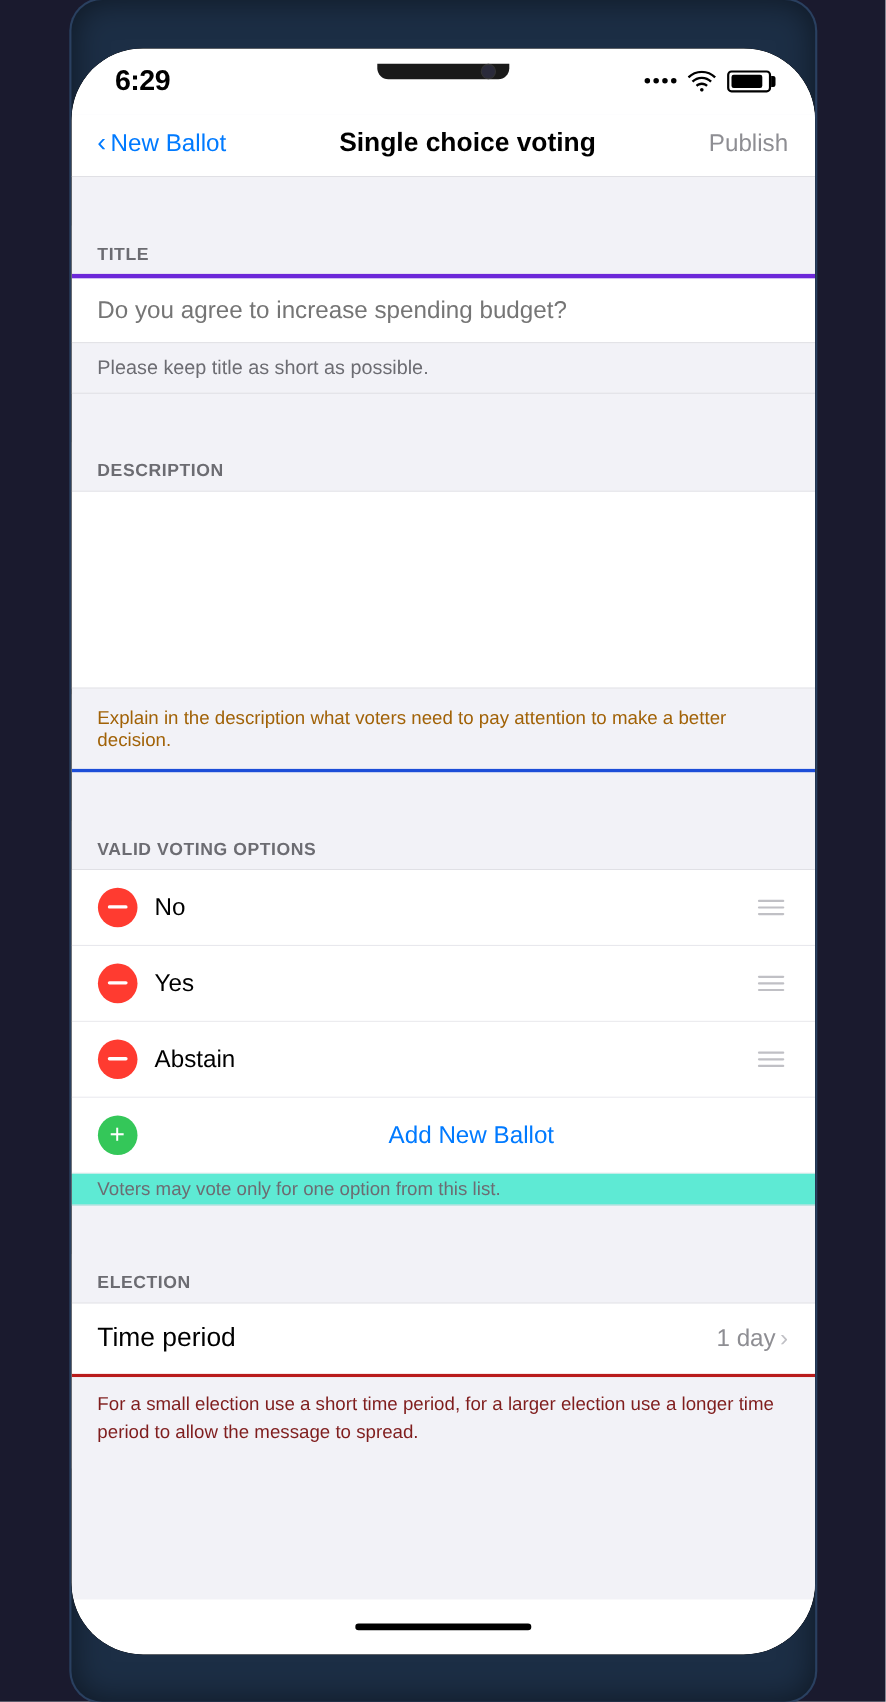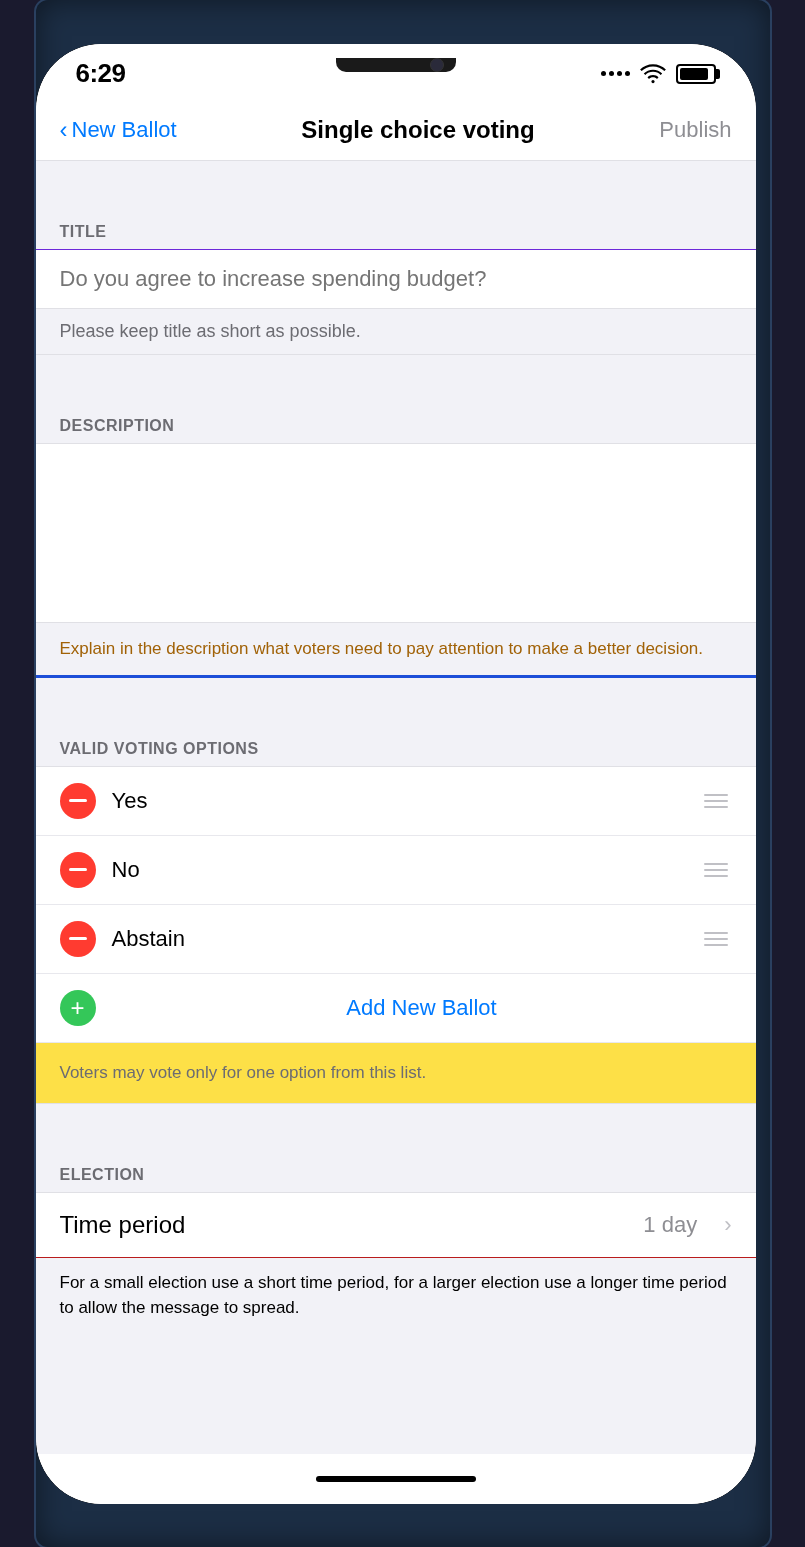--- a/index.html
+++ b/index.html
@@ -6,26 +6,26 @@
     body {
       background: #1a1a2e;
       display: flex;
       justify-content: center;
       align-items: center;
       min-height: 100vh;
       font-family: -apple-system, BlinkMacSystemFont, 'SF Pro Display', 'Helvetica Neue', sans-serif;
     }
 
     .phone-outer {
-      width: 734px;
+      width: 676px;
       height: 1547px;
       background: #1c2e45;
-      border-radius: 12px;
-      display: flex;
-      justify-content: flex-start;
+      border-radius: 28px;
+      display: flex;
+      justify-content: flex-end;
       align-items: center;
       position: relative;
       box-shadow: 0 0 0 2px #2a4060, inset 0 0 30px rgba(0,0,0,0.5);
     }
 
     .phone-inner {
       width: 720px;
       height: 1460px;
       background: #000;
       border-radius: 65px;
@@ -183,21 +183,21 @@
 
     .title-input {
       background: #fff;
       padding: 16px 24px;
       font-size: 22px;
       color: #c0c0c5;
       border: none;
       width: 100%;
       outline: none;
       font-family: inherit;
-      border-top: 1px solid #6d28d9;
+      border-top: 4px solid #6d28d9;
       border-bottom: 1px solid #e0e0e5;
     }
 
     .hint-text {
       background: #f2f2f7;
       padding: 12px 24px;
       font-size: 18px;
       color: #6c6c72;
       border-bottom: 1px solid #e0e0e5;
     }
@@ -298,37 +298,36 @@
     }
     .drag-handle span {
       display: block;
       width: 24px;
       height: 2px;
       background: #c0c0c5;
       border-radius: 1px;
     }
 
     .voters-hint {
-      background: #fde047;
-      padding: 20px 24px;
+      background: #5eead4;
+      padding: 4px 24px;
       font-size: 17px;
       color: #6c6c72;
       border-bottom: 1px solid #e0e0e5;
     }
 
     
     .election-row {
       background: #fff;
       display: flex;
       align-items: center;
       padding: 18px 24px;
       border-top: 1px solid #e0e0e5;
-      border-bottom: 1px solid #b91c1c;
+      border-bottom: 3px solid #b91c1c;
       cursor: pointer;
-      gap: 23px;
     }
 
     .election-row-label {
       flex: 1;
       font-size: 24px;
       font-weight: 400;
       color: #000;
     }
 
     .election-row-value {
@@ -339,21 +338,21 @@
 
     .chevron-right {
       font-size: 22px;
       color: #c0c0c5;
     }
 
     .election-hint {
       background: #f2f2f7;
       padding: 12px 24px 20px;
       font-size: 17px;
-      color: #000000;
+      color: #7f1d1d;
       line-height: 1.5;
     }
 
     
     .home-indicator {
       height: 50px;
       background: #fff;
       display: flex;
       align-items: center;
       justify-content: center;
@@ -451,31 +450,31 @@
         <textarea class="description-input" style=""></textarea>
         <div class="description-hint">Explain in the description what voters need to pay attention to make a better decision.</div>
 
         
         <div class="section-header">VALID VOTING OPTIONS</div>
 
         <div class="options-section">
 
           <div class="option-row">
             <div class="remove-btn"></div>
-            <span class="option-label">Yes</span>
+            <span class="option-label">No</span>
             <div class="drag-handle">
               <span></span>
                 <span></span>
                 <span></span>
             </div>
           </div>
 
           <div class="option-row">
             <div class="remove-btn"></div>
-            <span class="option-label">No</span>
+            <span class="option-label">Yes</span>
             <div class="drag-handle">
               <span></span>
                 <span></span>
                 <span></span>
             </div>
           </div>
 
           <div class="option-row">
             <div class="remove-btn"></div>
             <span class="option-label">Abstain</span>

